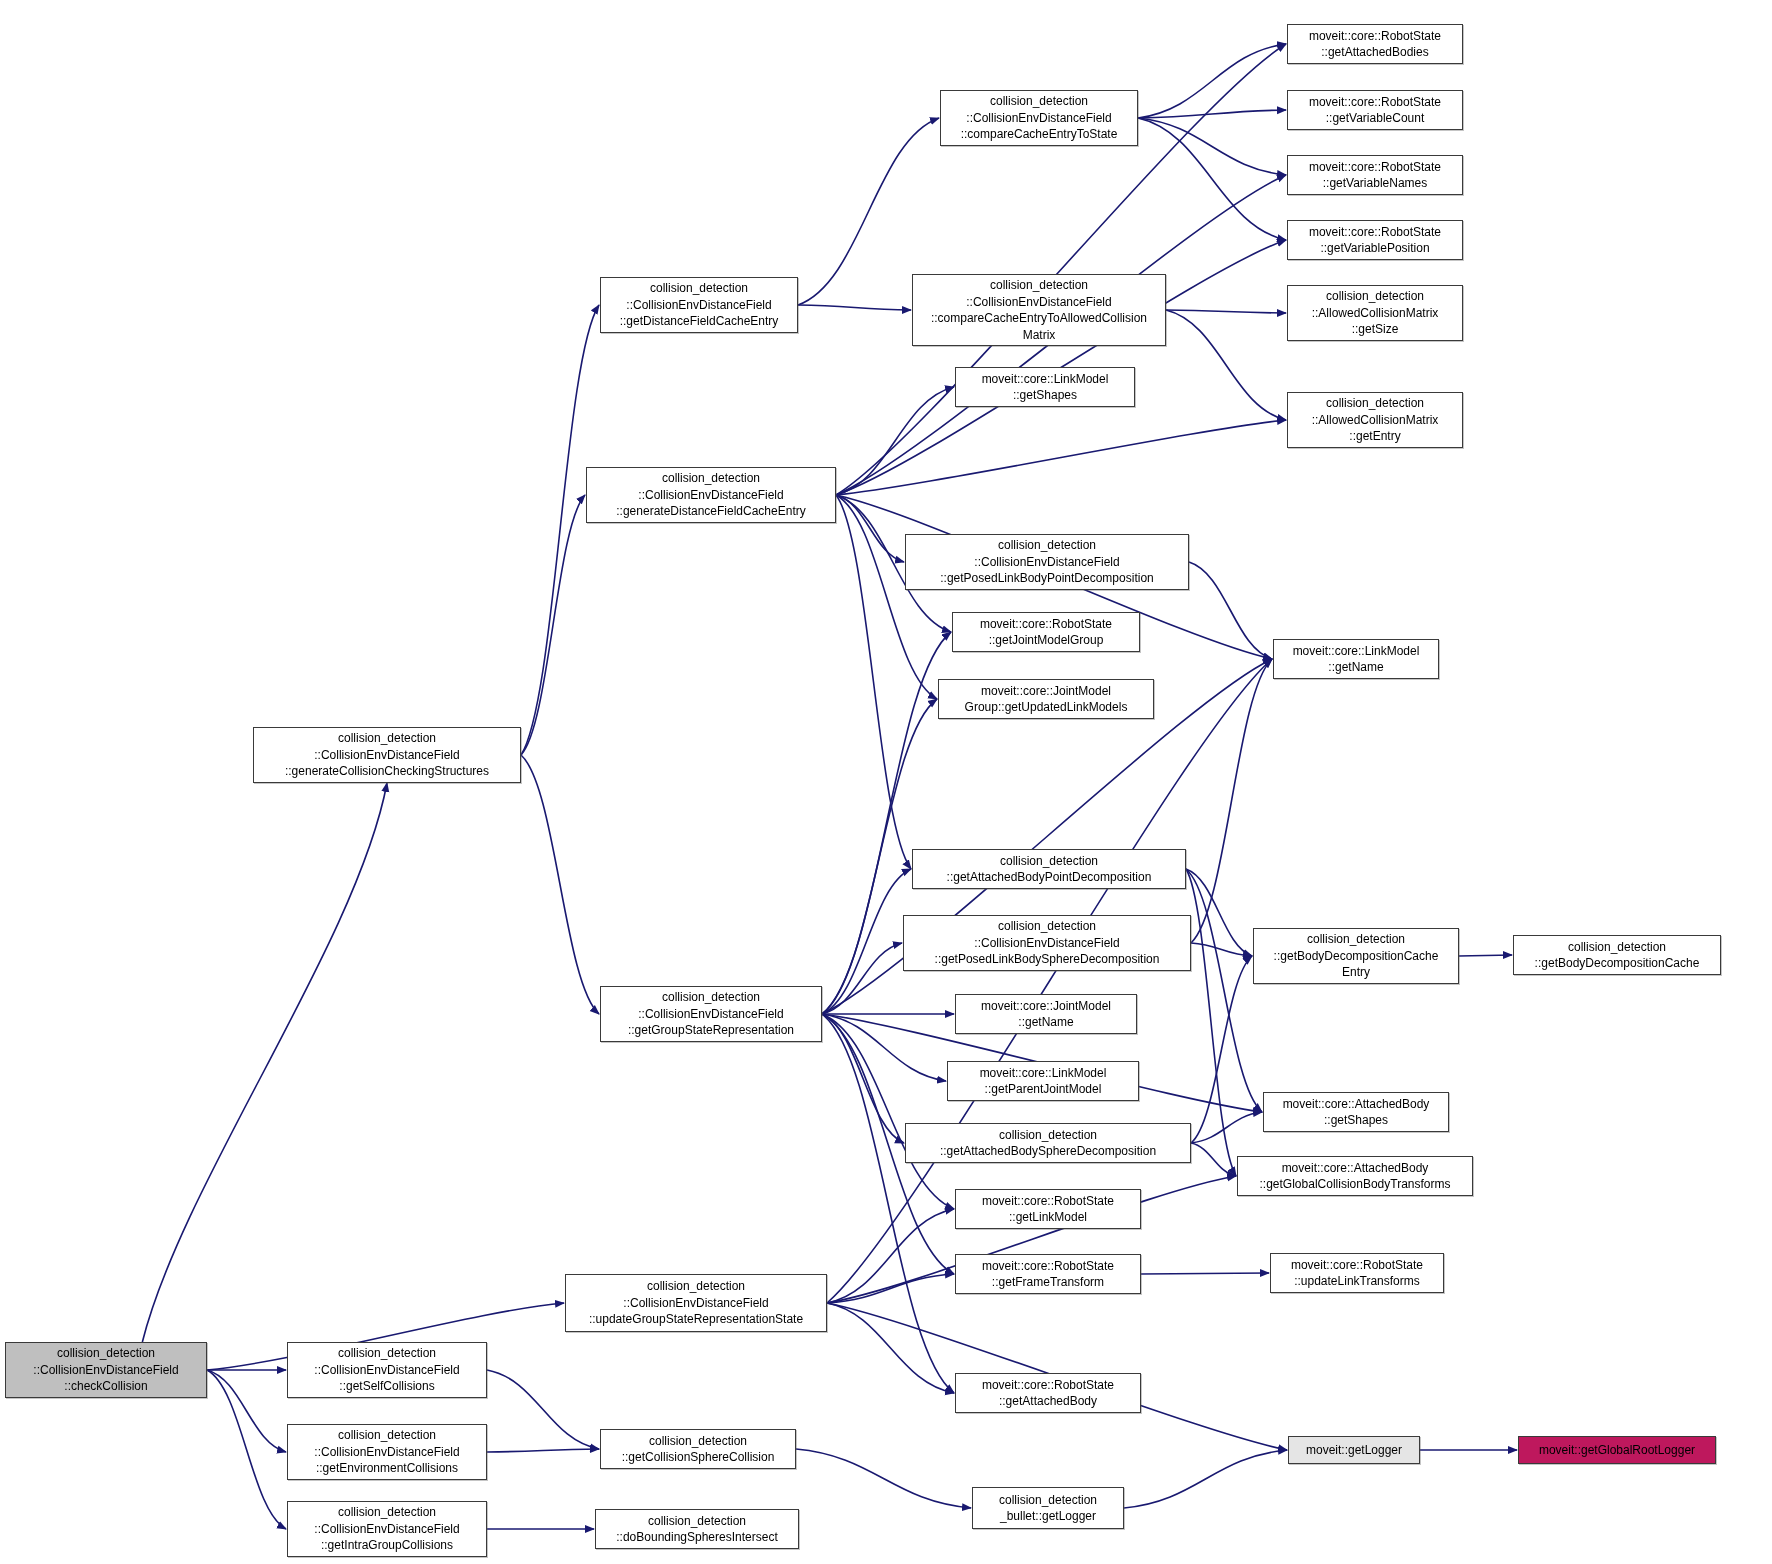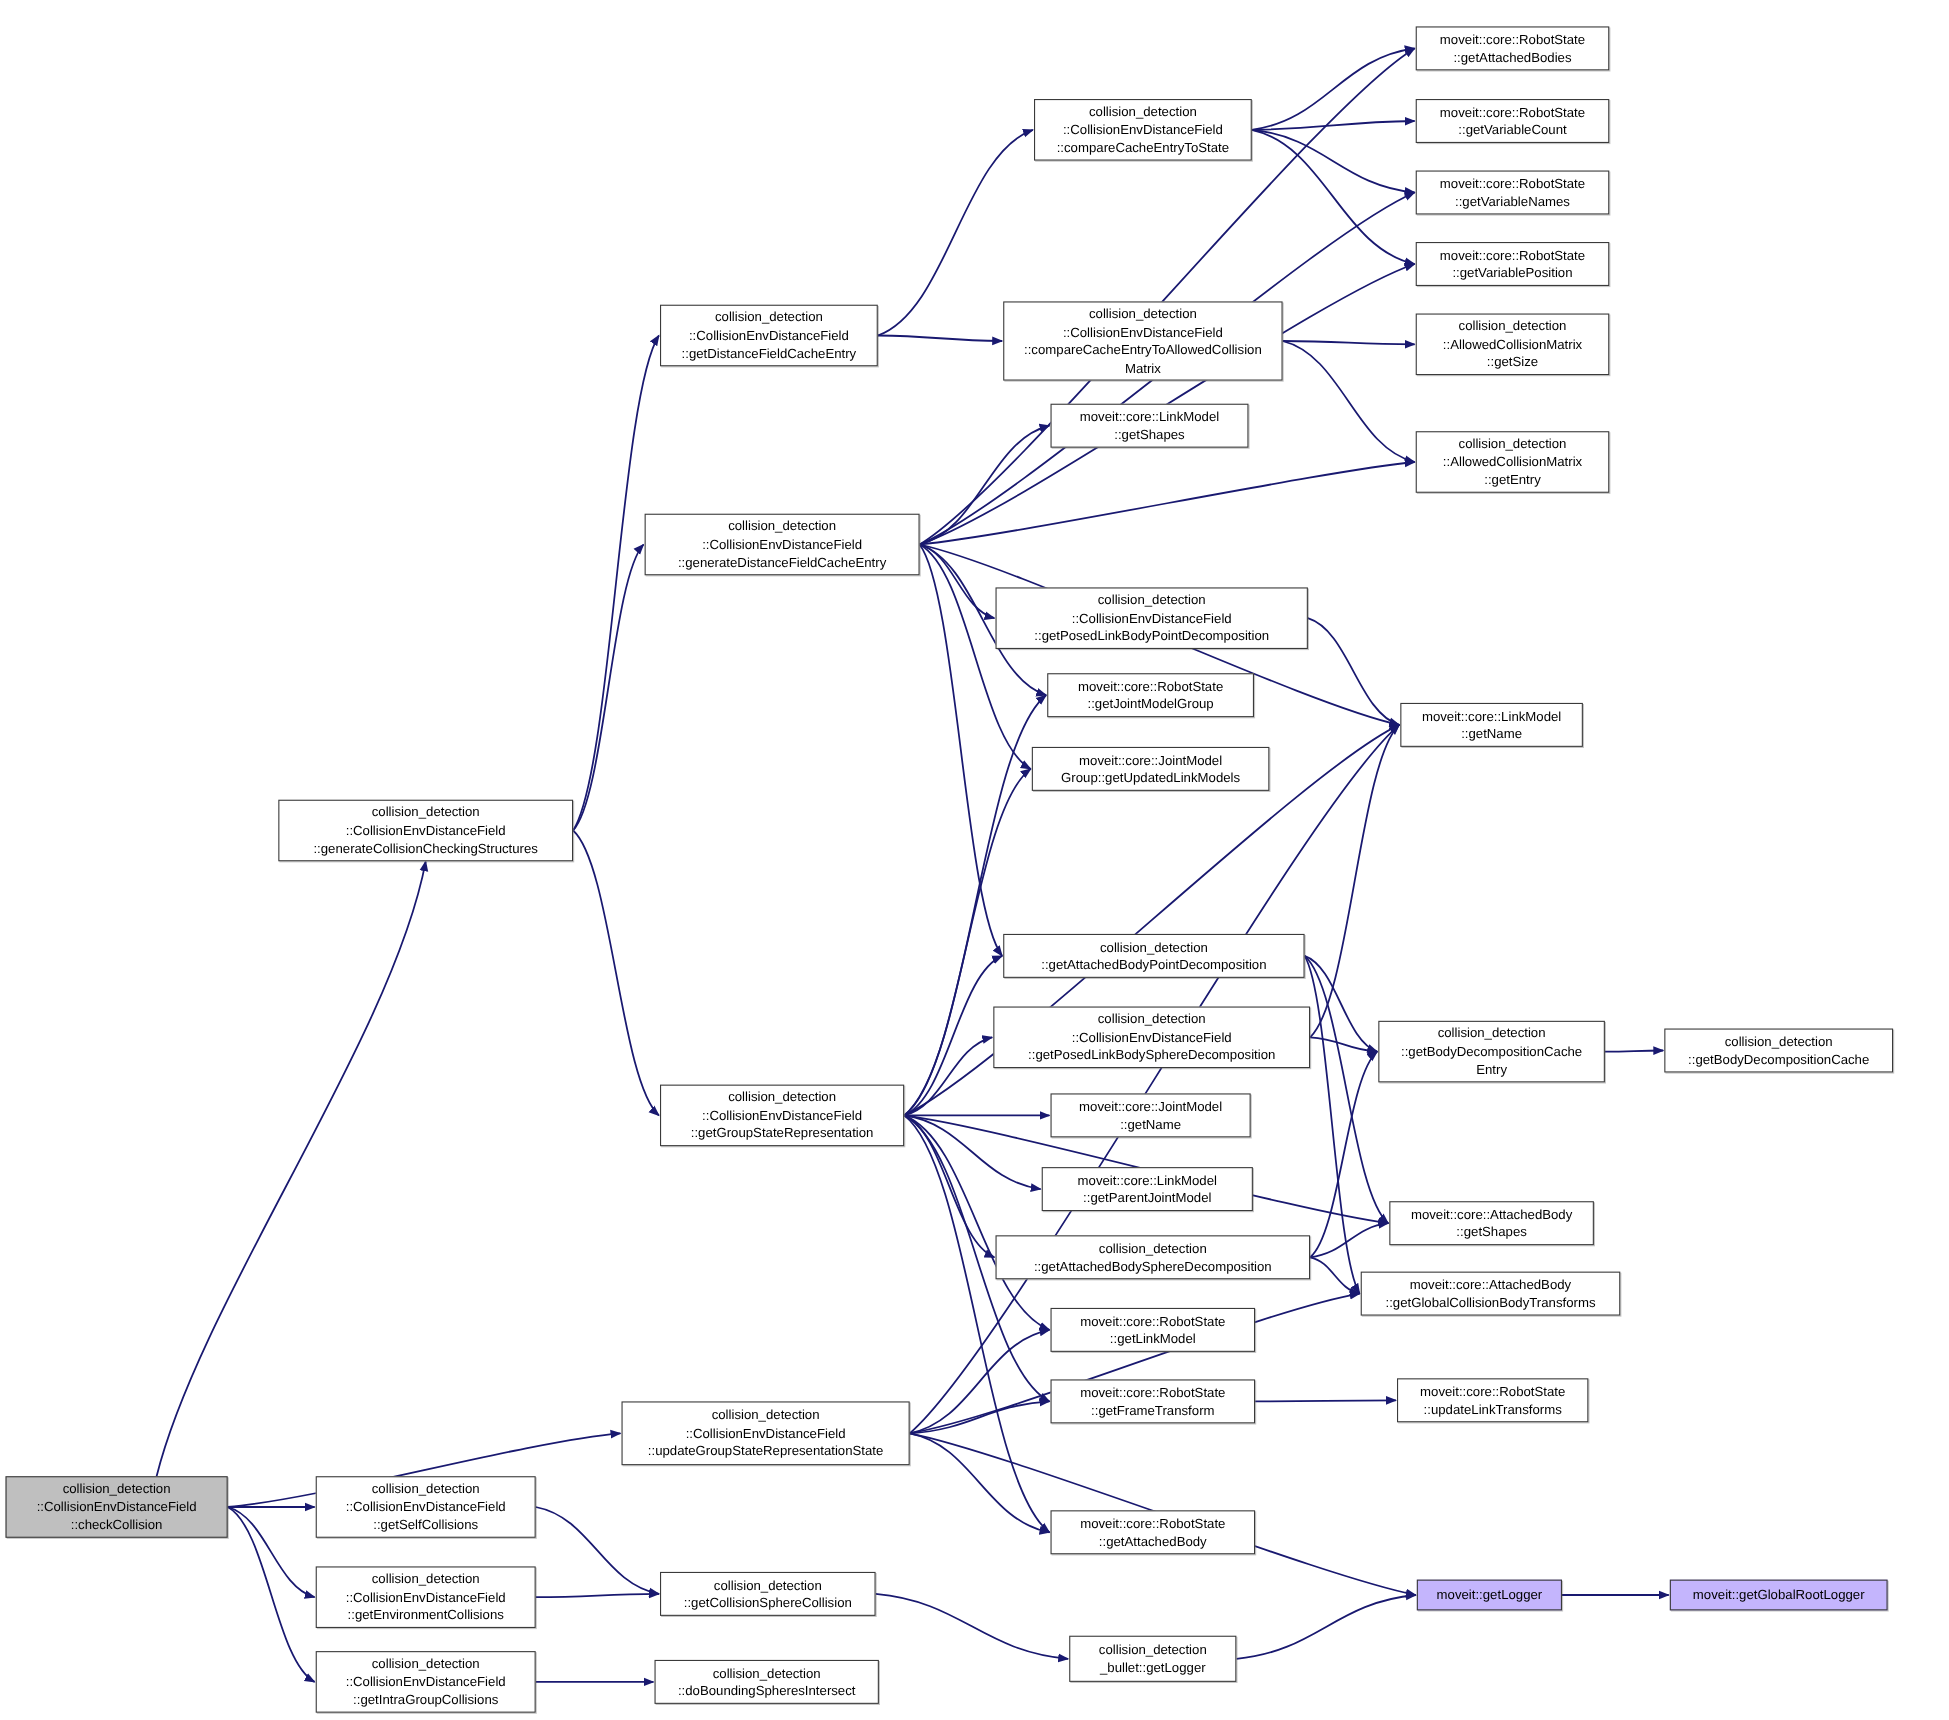--- a/index.html
+++ b/index.html
@@ -189,16 +189,16 @@
 ::getBodyDecompositionCache
 Entry</div>
       <div class="gnode" style="left: 1513px; top: 935px; width: 208px; height: 40px; background: rgb(255, 255, 255); border-color: rgb(58, 58, 58);">collision_detection
 ::getBodyDecompositionCache</div>
       <div class="gnode" style="left: 1263px; top: 1092px; width: 186px; height: 40px; background: rgb(255, 255, 255); border-color: rgb(58, 58, 58);">moveit::core::AttachedBody
 ::getShapes</div>
       <div class="gnode" style="left: 1237px; top: 1156px; width: 236px; height: 40px; background: rgb(255, 255, 255); border-color: rgb(58, 58, 58);">moveit::core::AttachedBody
 ::getGlobalCollisionBodyTransforms</div>
       <div class="gnode" style="left: 1270px; top: 1253px; width: 174px; height: 40px; background: rgb(255, 255, 255); border-color: rgb(58, 58, 58);">moveit::core::RobotState
 ::updateLinkTransforms</div>
-      <div class="gnode" style="left: 1288px; top: 1436px; width: 132px; height: 28px; background: #c4b5fd; border-color: rgb(58, 58, 58);">moveit::getLogger</div>
-      <div class="gnode" style="left: 1518px; top: 1436px; width: 198px; height: 28px; background: #c4b5fd; border-color: rgb(58, 58, 58);">moveit::getGlobalRootLogger</div>
+      <div class="gnode" style="left: 1288px; top: 1436px; width: 132px; height: 28px; background: #e5e5e5; border-color: rgb(58, 58, 58);">moveit::getLogger</div>
+      <div class="gnode" style="left: 1518px; top: 1436px; width: 198px; height: 28px; background: #be185d; border-color: rgb(58, 58, 58);">moveit::getGlobalRootLogger</div>
     </div>
 </div>
 
 </body></html>

